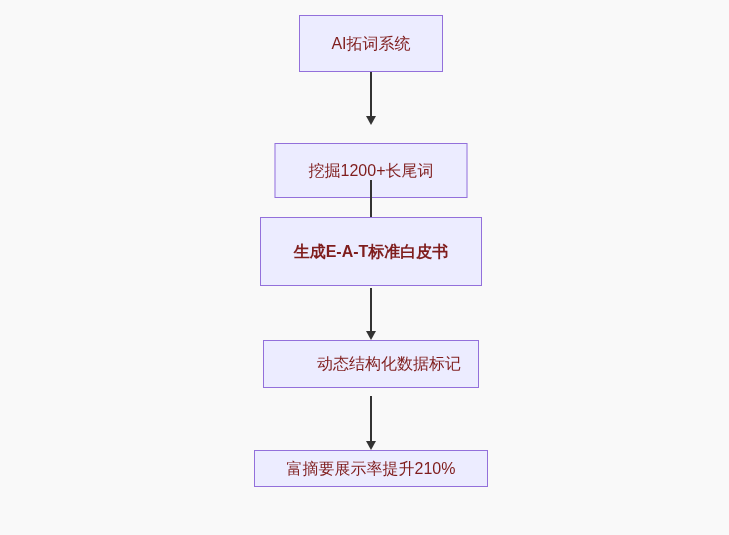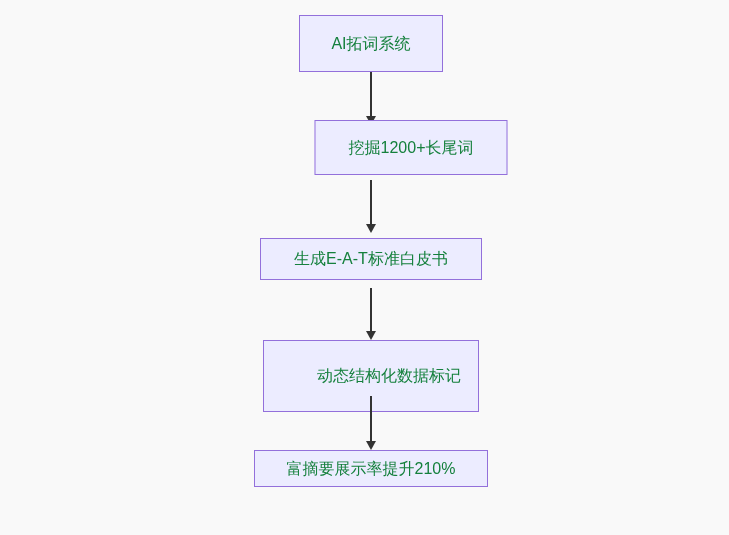--- a/index.html
+++ b/index.html
@@ -15,34 +15,34 @@
     height: 535px;
     background: #f9f9f9;
     overflow: hidden;
   }
   .node {
     position: absolute;
     left: 371px;
     transform: translateX(-50%);
     background: #ECECFF;
     border: 1px solid #9370DB;
-    color: #15803d;
+    color: #7f1d1d;
     display: flex;
     align-items: center;
     justify-content: center;
     box-sizing: border-box;
     font-size: 16px;
     line-height: 1.2;
     white-space: nowrap;
     text-align: center;
   }
   .node-1 { top: 15px;  width: 144px; height: 57px; }
-  .node-2 { top: 120px; width: 193px; height: 55px; margin-left: 40px; }
-  .node-3 { top: 238px; width: 222px; height: 42px; }
-  .node-4 { top: 340px; width: 216px; height: 72px; padding-left: 36px; }
+  .node-2 { top: 143px; width: 193px; height: 55px; }
+  .node-3 { top: 217px; width: 222px; height: 69px; font-weight: bold; }
+  .node-4 { top: 340px; width: 216px; height: 48px; padding-left: 36px; }
   .node-5 { top: 450px; width: 234px; height: 37px; }
 
   .arrow {
     position: absolute;
     left: 371px;
     transform: translateX(-50%);
     width: 10px;
   }
   .arrow .line {
     position: absolute;

